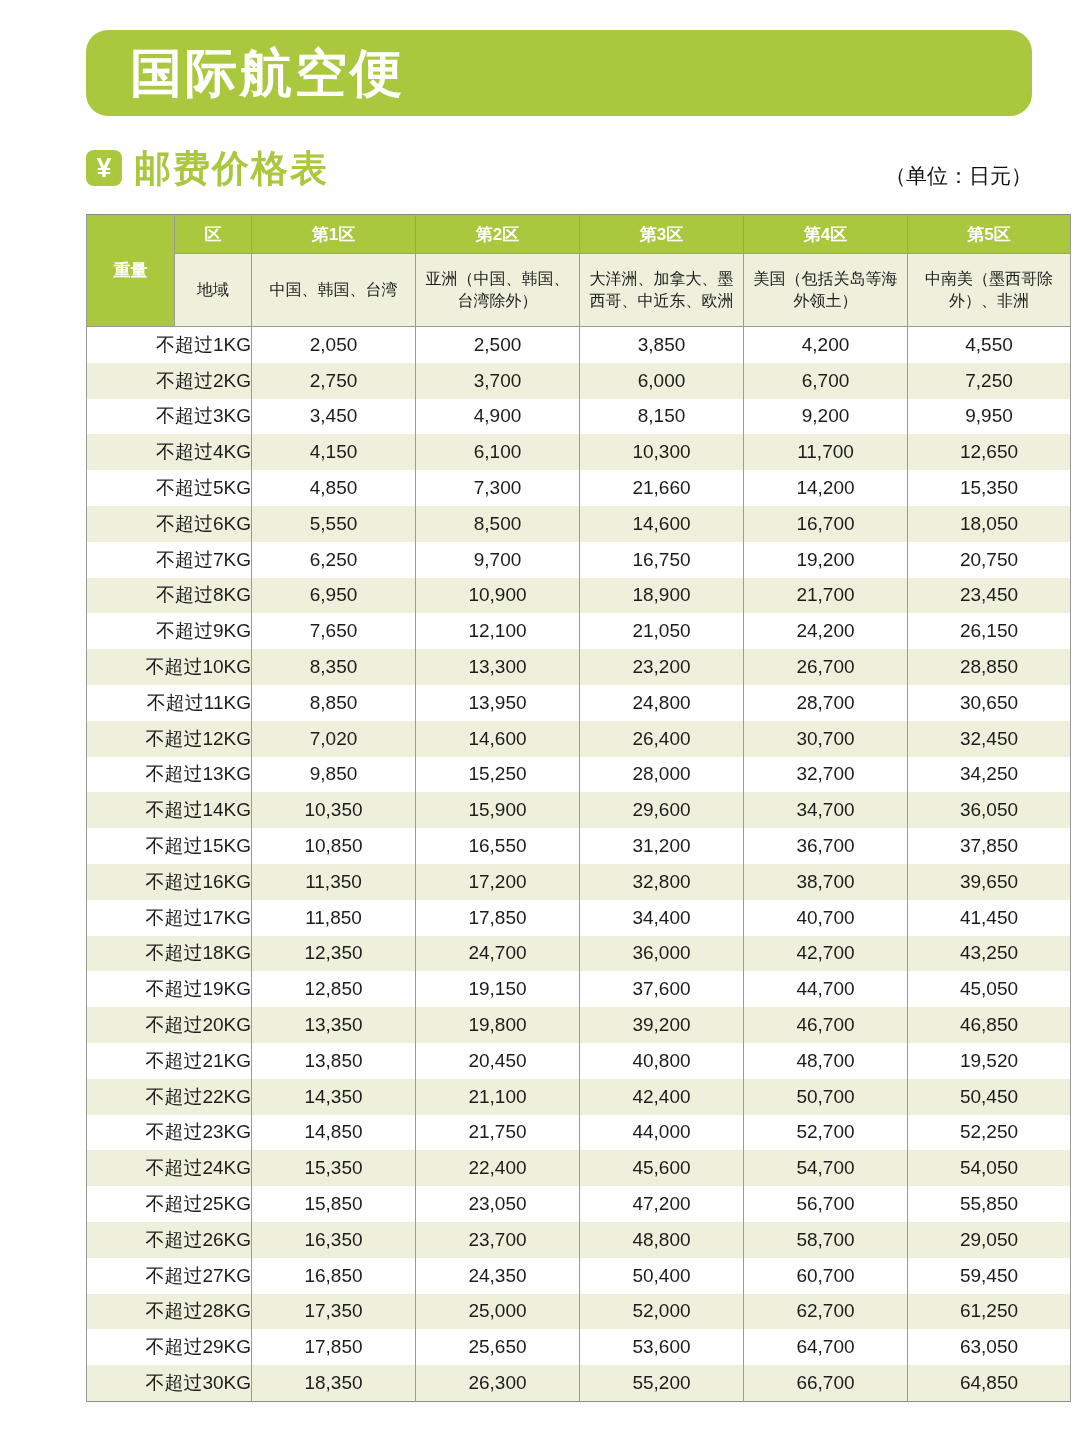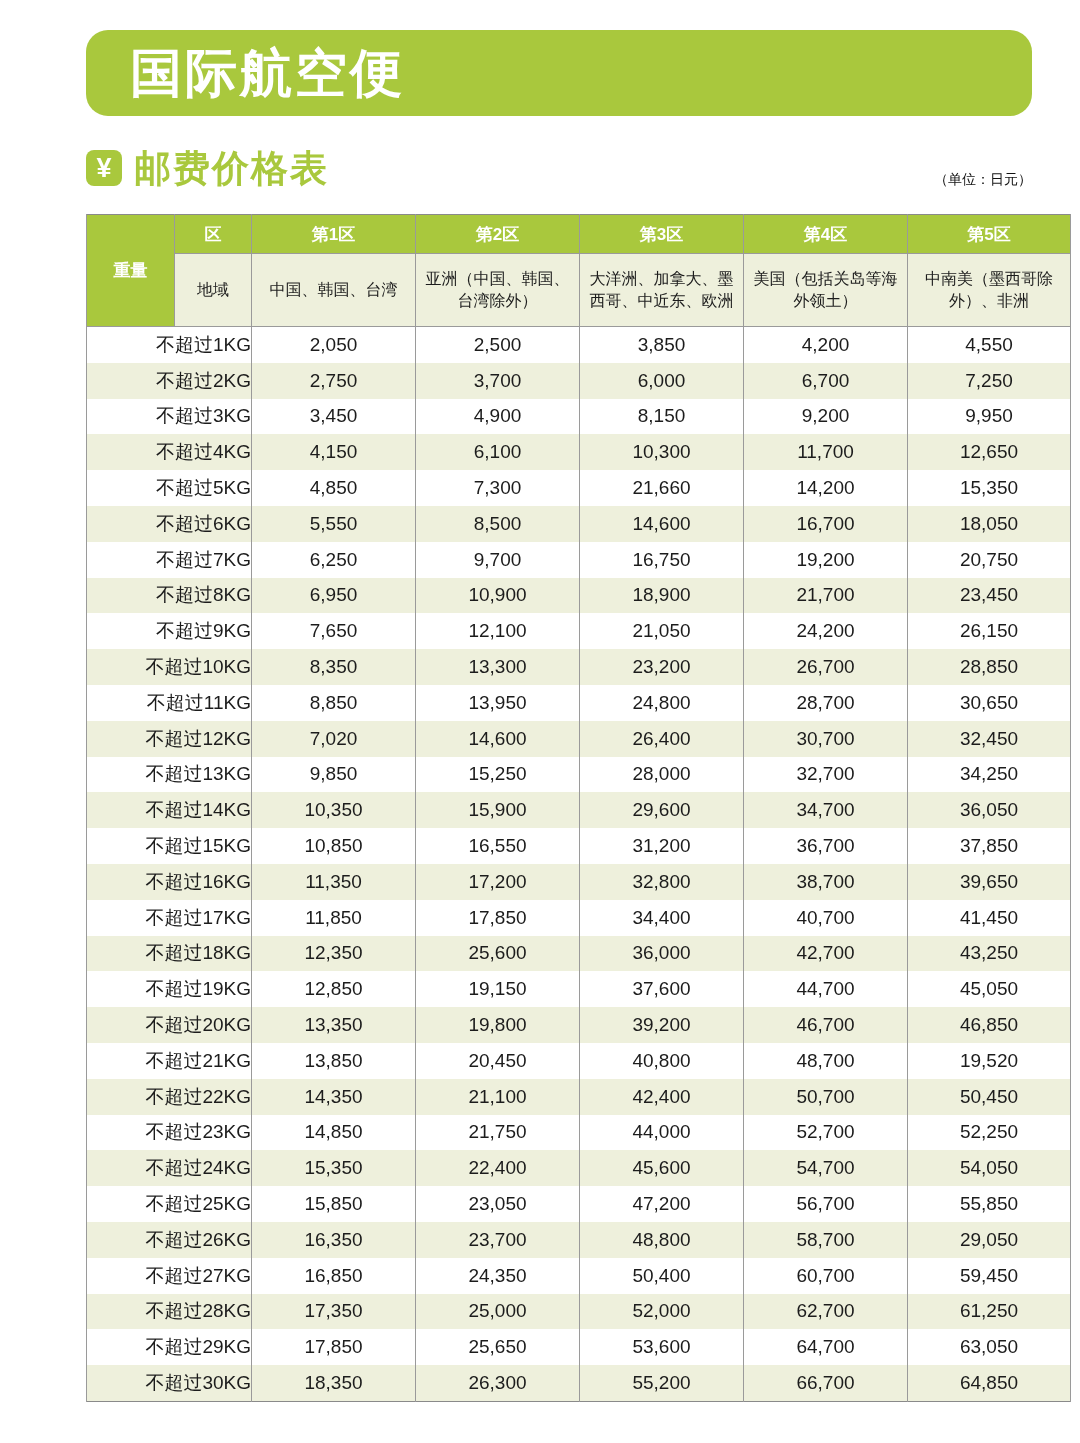--- a/index.html
+++ b/index.html
@@ -59,21 +59,21 @@
     color: #a9c83d;
     font-size: 37px;
     font-weight: bold;
     margin-left: 12px;
     letter-spacing: 2px;
     line-height: 1;
     text-align: right;
   }
   .unit-note {
     margin-left: auto;
-    font-size: 14px;
+    font-size: 21px;
     color: #111111;
     align-self: flex-end;
     line-height: 1.2;
   }
   
   table.price-table {
     margin-top: 26px;
     border-collapse: collapse;
     table-layout: fixed;
     width: 984px;
@@ -302,21 +302,21 @@
           <td class="weight-cell" colspan="2">不超过17KG</td>
           <td class="price-cell">11,850</td>
           <td class="price-cell">17,850</td>
           <td class="price-cell">34,400</td>
           <td class="price-cell">40,700</td>
           <td class="price-cell">41,450</td>
         </tr>
         <tr>
           <td class="weight-cell" colspan="2">不超过18KG</td>
           <td class="price-cell">12,350</td>
-          <td class="price-cell">25,600</td>
+          <td class="price-cell">24,700</td>
           <td class="price-cell">36,000</td>
           <td class="price-cell">42,700</td>
           <td class="price-cell">43,250</td>
         </tr>
         <tr>
           <td class="weight-cell" colspan="2">不超过19KG</td>
           <td class="price-cell">12,850</td>
           <td class="price-cell">19,150</td>
           <td class="price-cell">37,600</td>
           <td class="price-cell">44,700</td>

